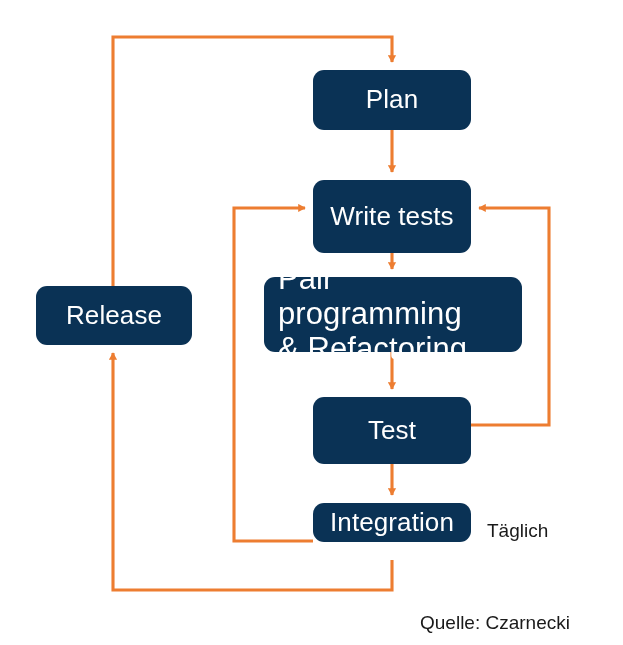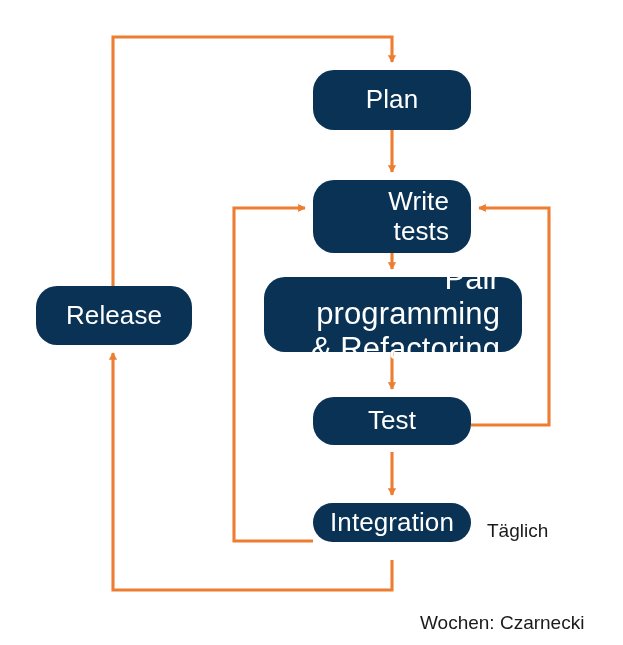--- a/index.html
+++ b/index.html
@@ -8,37 +8,37 @@
     background:#ffffff;
     font-family:"Liberation Sans", sans-serif;
     overflow:hidden;
   }
   #stage{position:relative;width:623px;height:645px;}
 
   
   .node{
     position:absolute;
     background:#0a3255;
-    border-radius:21px;
+    border-radius:11px;
     color:#ffffff;
     display:flex;
     align-items:center;
     justify-content:center;
-    text-align:right;
+    text-align:left;
     font-size:26px;
     line-height:1.12;
     letter-spacing:0.1px;
     box-sizing:border-box;
-    padding:2px 22px;
+    padding:2px 14px;
     white-space:pre-line;
   }
   #node-plan        {left:313px; top:70px;  width:158px; height:60px;}
   #node-write-tests {left:313px; top:180px; width:158px; height:73px;}
   #node-pair        {left:264px; top:277px; width:258px; height:75px; font-size:31px;}
-  #node-test        {left:313px; top:397px; width:158px; height:48px;}
+  #node-test        {left:313px; top:397px; width:158px; height:67px;}
   #node-integration {left:313px; top:503px; width:158px; height:39px;}
   #node-release     {left:36px;  top:286px; width:156px; height:59px;}
 
   
   .caption{
     position:absolute;
     color:#1a1a1a;
     font-size:19px;
     white-space:nowrap;
   }
@@ -99,15 +99,15 @@
 
   <div class="node" id="node-test">Test</div>
 
   <div class="node" id="node-integration">Integration</div>
 
   <div class="node" id="node-release">Release</div>
 
 
   <div class="caption" id="cap-daily">Täglich</div>
 
-  <div class="caption" id="cap-source">Wochen: Czarnecki</div>
+  <div class="caption" id="cap-source">Quelle: Czarnecki</div>
 
 </div>
 
 </body></html>

